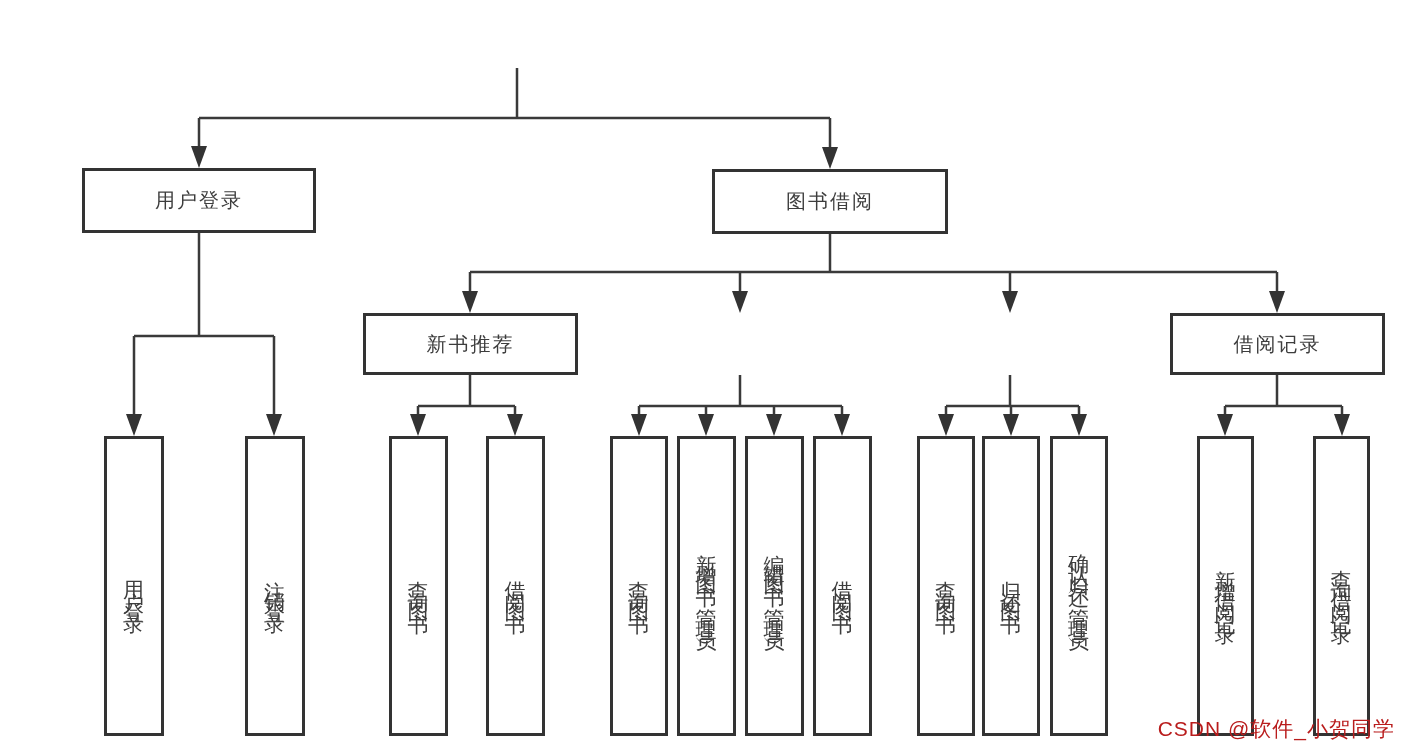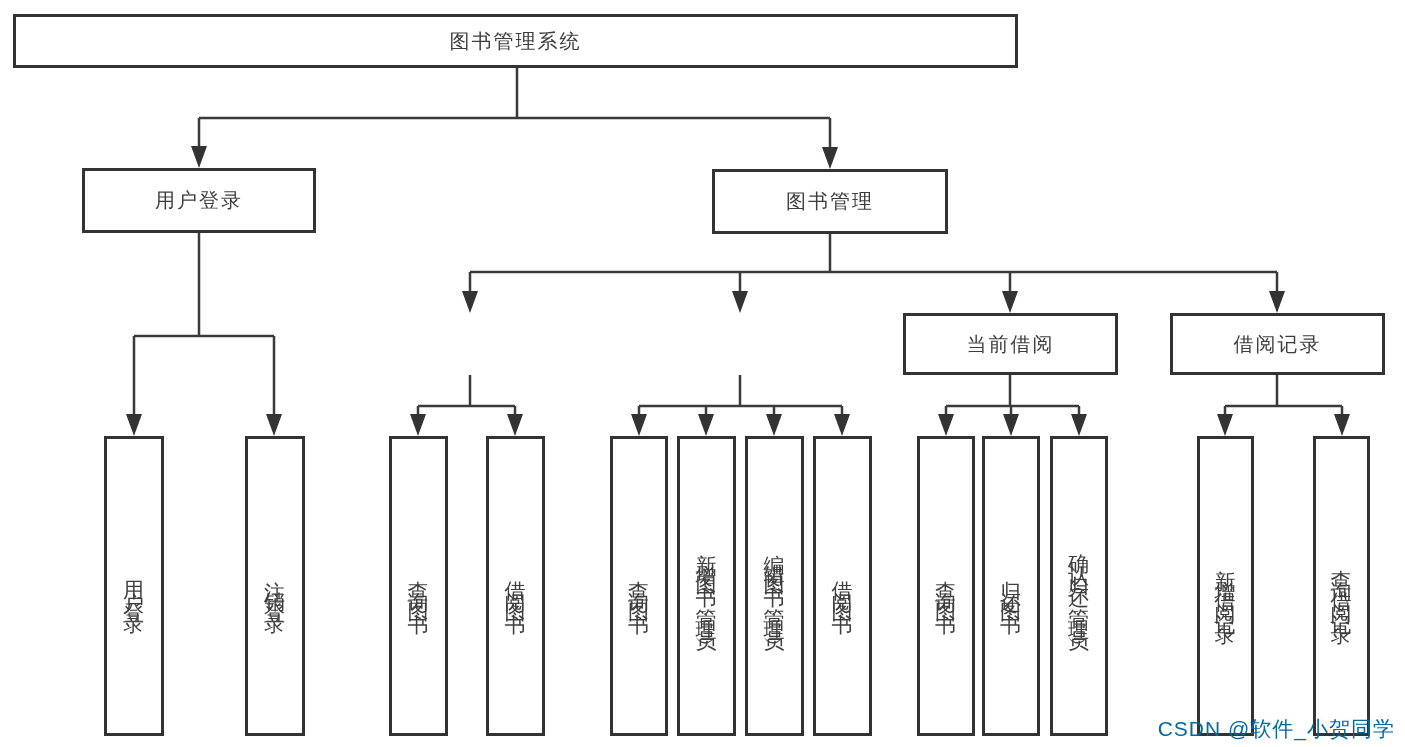--- a/index.html
+++ b/index.html
@@ -44,21 +44,21 @@
     text-orientation: mixed;
     letter-spacing: 11px;
     white-space: nowrap;
     line-height: 1;
   }
   .watermark {
     position: absolute;
     right: 10px;
     bottom: 4px;
     font-size: 21px;
-    color: #0369a1;
+    color: #b91c1c;
     letter-spacing: 1px;
   }
 </style>
 </head>
 <body>
 
 <div class="stage">
 
   <svg class="edges" viewBox="0 0 1405 747" xmlns="http://www.w3.org/2000/svg">
 
@@ -103,33 +103,30 @@
       <polygon points="1079,436 1071,414 1087,414"></polygon>
     </g>
 
     <g>
       <path d="M1277,375 V406 M1225,406 H1342 M1225,406 V419 M1342,406 V419"></path>
       <polygon points="1225,436 1217,414 1233,414"></polygon>
       <polygon points="1342,436 1334,414 1350,414"></polygon>
     </g>
   </svg>
 
-  <div class="hbox root" style="left:13px; top:14px; width:1005px; height:54px;">
-    <span>图书管理系统</span>
-  </div>
 
   <div class="hbox" style="left:82px; top:168px; width:234px; height:65px;">
     <span>用户登录</span>
   </div>
   <div class="hbox" style="left:712px; top:169px; width:236px; height:65px;">
-    <span>图书管理</span>
+    <span>图书借阅</span>
   </div>
 
-  <div class="hbox" style="left:903px; top:313px; width:215px; height:62px;">
-    <span>当前借阅</span>
+  <div class="hbox" style="left:363px; top:313px; width:215px; height:62px;">
+    <span>新书推荐</span>
   </div>
   <div class="hbox" style="left:1170px; top:313px; width:215px; height:62px;justify-content:center;">
     <span>借阅记录</span>
   </div>
 
   <div class="vbox" style="left:104px; top:436px; width:60px; height:300px;">
     <span class="vtext">用户登录</span>
   </div>
   <div class="vbox" style="left:245px; top:436px; width:60px; height:300px;">
     <span class="vtext">注销登录</span>

